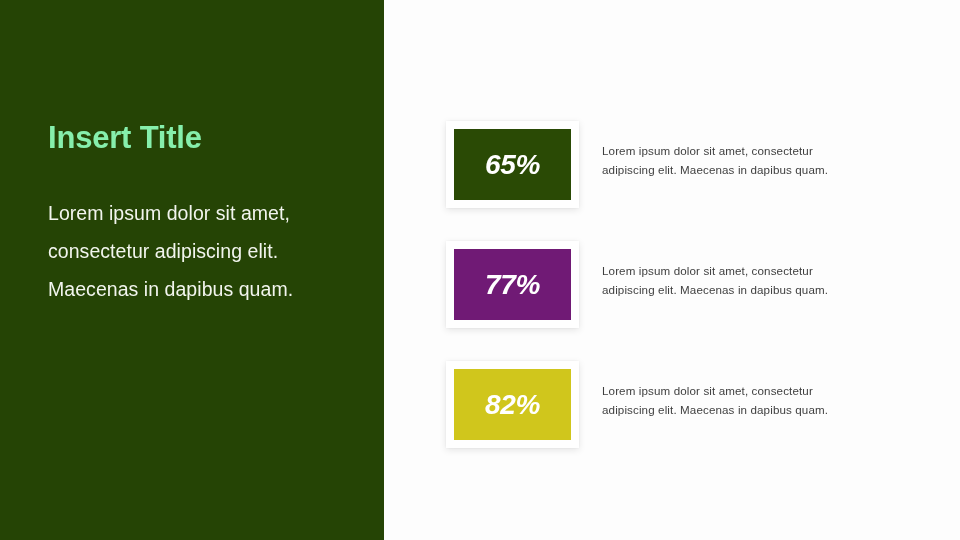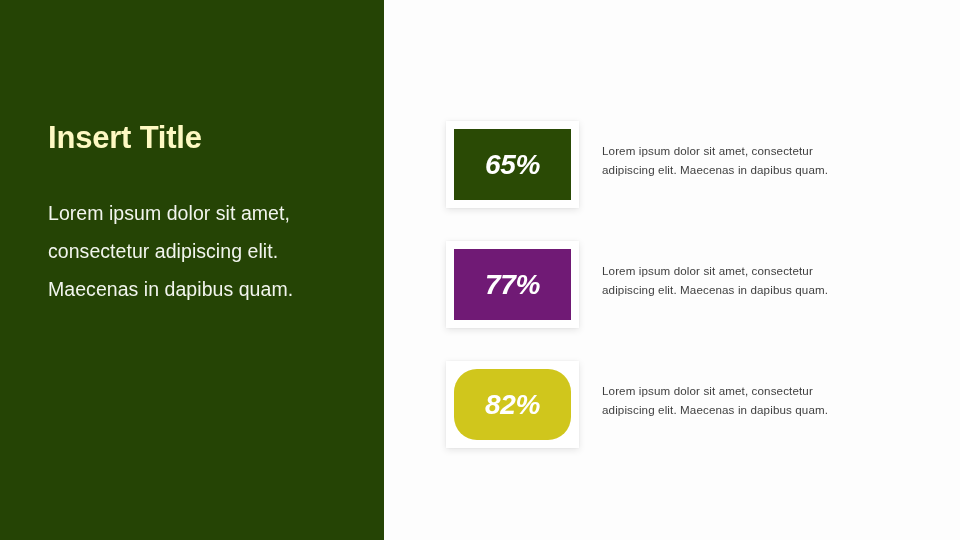--- a/index.html
+++ b/index.html
@@ -37,21 +37,21 @@
   .left-inner {
     position: absolute;
     left: 48px;
     top: 120px;
     width: 262px;
   }
 
   .slide-title {
     font-size: 31px;
     font-weight: 700;
-    color: #fef9c3;
+    color: #86efac;
     line-height: 1.15;
     letter-spacing: -0.2px;
     margin: 0 0 38px 0;
     white-space: nowrap;
   }
 
   .slide-subtitle {
     font-size: 19.5px;
     font-weight: 400;
     color: #f2f5ee;
@@ -151,21 +151,21 @@
         <div class="stat-card">
           <div class="stat-chip" style="background-color: #701a75;">
             <span class="stat-value">77%</span>
           </div>
         </div>
         <div class="stat-desc">Lorem ipsum dolor sit amet, consectetur adipiscing elit. Maecenas in dapibus quam.</div>
       </div>
 
       <div class="stat-row">
         <div class="stat-card">
-          <div class="stat-chip" style="background-color: rgb(208, 198, 28); border-radius: 23px;">
+          <div class="stat-chip" style="background-color: rgb(208, 198, 28);">
             <span class="stat-value">82%</span>
           </div>
         </div>
         <div class="stat-desc">Lorem ipsum dolor sit amet, consectetur adipiscing elit. Maecenas in dapibus quam.</div>
       </div>
 
     </div>
   </div>
 
 </div>

